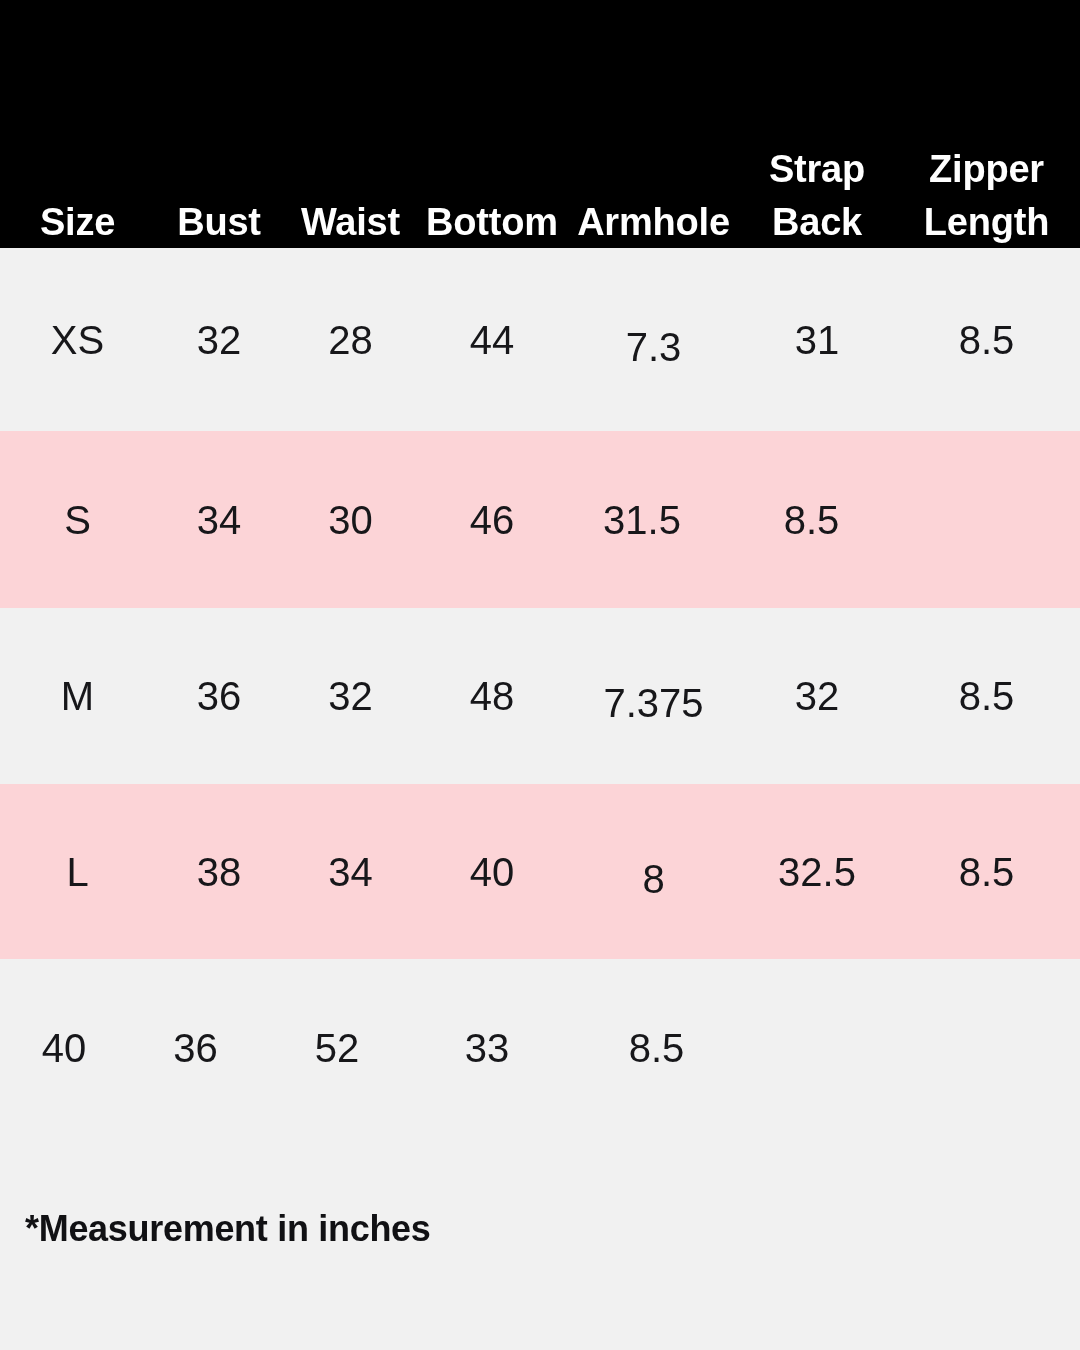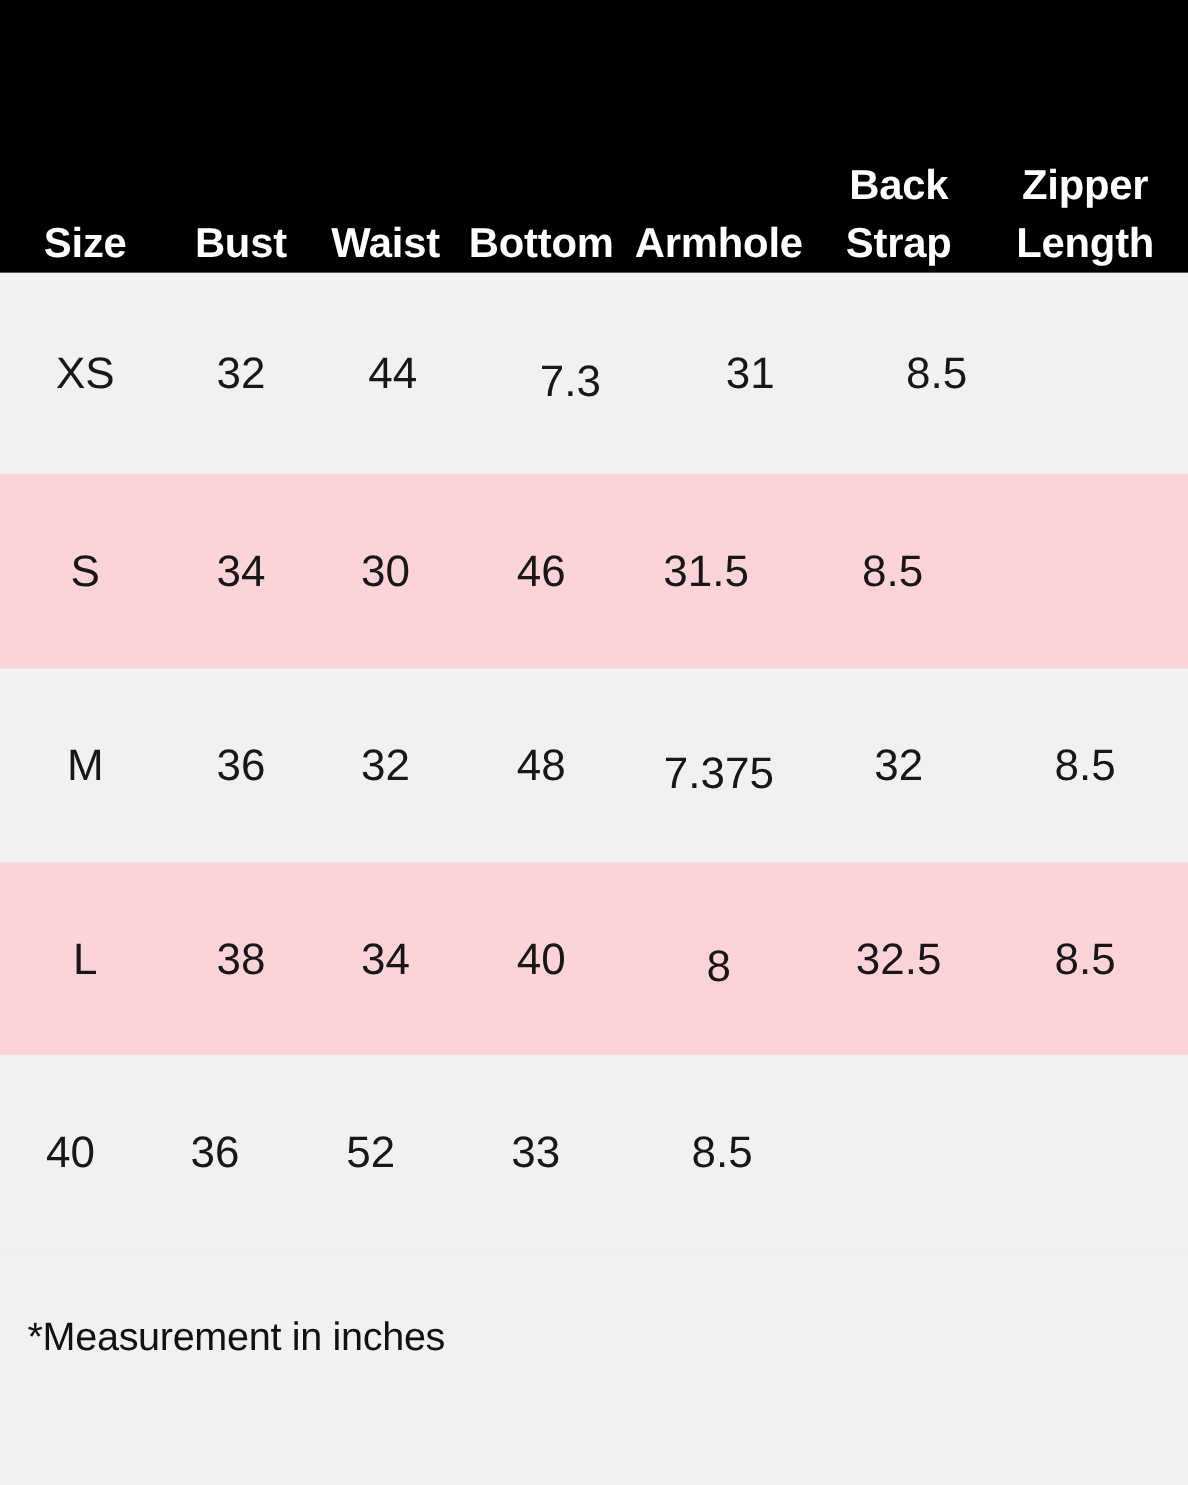--- a/index.html
+++ b/index.html
@@ -69,23 +69,23 @@
 
   
   .footnote-area {
     flex: 1 1 auto;
     background: #f1f1f1;
     position: relative;
   }
   .footnote {
     position: absolute;
     left: 25px;
-    top: 58px;
+    top: 72px;
     font-size: 36px;
-    font-weight: normal;
+    font-weight: bold;
     color: #111114;
     letter-spacing: -0.3px;
     white-space: nowrap;
   }
 </style>
 </head>
 <body>
 
 <div class="size-chart">
 
@@ -99,32 +99,33 @@
     <div class="cell col-waist">
       <div>Waist</div>
     </div>
     <div class="cell col-bottom">
       <div>Bottom</div>
     </div>
     <div class="cell col-armhole">
       <div>Armhole</div>
     </div>
     <div class="cell col-backstrap">
+      <div>Strap</div>
       <div>Back</div>
-      <div>Strap</div>
     </div>
     <div class="cell col-zipper">
       <div>Zipper</div>
       <div>Length</div>
     </div>
   </div>
 
   <div class="chart-row" style="height:183px;flex-basis:183px;align-items:center;">
     <div class="cell col-size">XS</div>
     <div class="cell col-bust">32</div>
+    <div class="cell col-waist">28</div>
     <div class="cell col-bottom">44</div>
     <div class="cell col-armhole">7.3</div>
     <div class="cell col-backstrap">31</div>
     <div class="cell col-zipper">8.5</div>
   </div>
 
   <div class="chart-row alt" style="height:177px;flex-basis:177px;">
     <div class="cell col-size">S</div>
     <div class="cell col-bust">34</div>
     <div class="cell col-waist">30</div>

